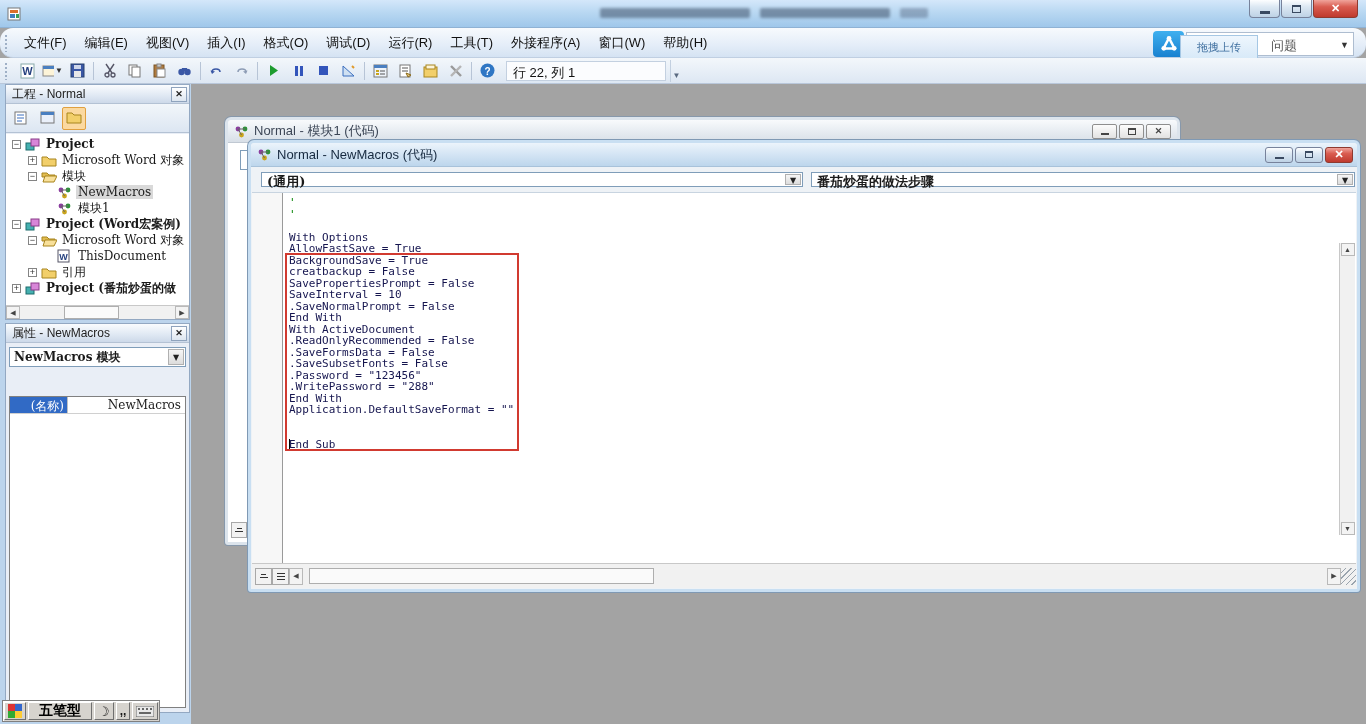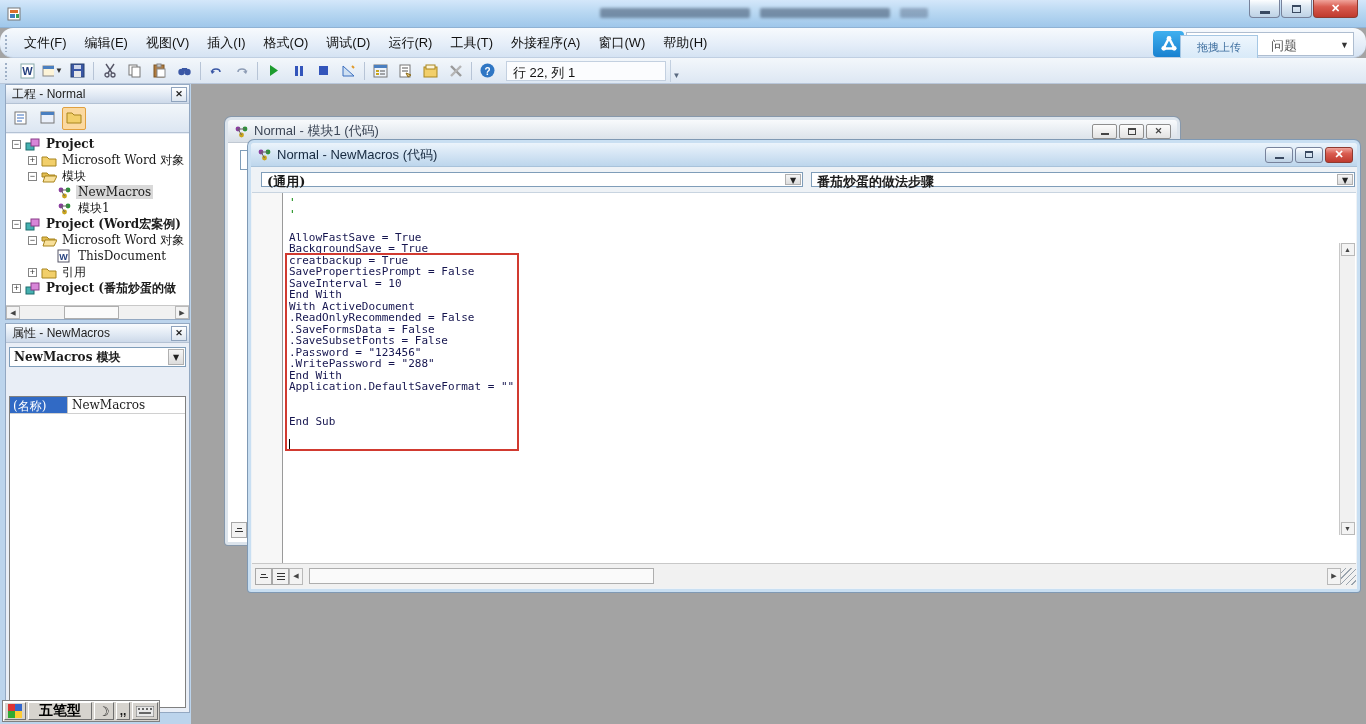--- a/index.html
+++ b/index.html
@@ -88,21 +88,21 @@
   .obj-combo{height:20px;margin:4px 3px 2px 3px;background:#fff;border:1px solid #7f9db9;
     position:relative;font-family:"DejaVu Serif",serif;font-weight:bold;font-size:12px;
     display:flex;align-items:center;padding-left:4px;text-align:right;}
   .obj-combo .arrow,.code-combo .arrow{position:absolute;right:1px;top:1px;bottom:1px;width:16px;
     background:linear-gradient(#f6f6f6,#dcdcdc);border:1px solid #b0b0b0;
     display:flex;align-items:center;justify-content:center;font-size:8px;color:#222;}
   .ptabs{display:flex;padding:3px 4px 0 4px;font-size:12px;}
   .ptab{padding:2px 7px 3px 7px;border:1px solid #9aa8ba;border-bottom:none;background:#fff;margin-right:2px;}
   .ptab.inactive{background:#dfe6ef;border-bottom:1px solid #9aa8ba;margin-top:2px;}
   .pgrid{position:absolute;left:3px;right:3px;top:72px;bottom:4px;background:#fff;border:1px solid #808080;
-    font-family:"DejaVu Serif",serif;font-size:12px;}
+    font-family:"DejaVu Serif",serif;font-size:12px;text-align:right;}
   .prow{height:17px;display:flex;border-bottom:1px solid #d0d0d0;}
   .prow .pname{width:58px;background:#316ac5;color:#fff;padding:1px 3px;border-right:1px solid #c0c0c0;}
   .prow .pval{flex:1;padding:1px 4px;}
   
   .mdi{position:absolute;left:191px;top:84px;right:0;bottom:0;background:#a3a3a3;}
   .mdi-window{position:absolute;border-radius:6px 6px 3px 3px;}
   .outer-window{left:34px;top:33px;width:955px;height:428px;background:#f4f4f4;
     border:3px solid #dce4ec;box-shadow:0 0 0 1px #8798ab;}
   .outer-title{height:23px;border-radius:4px 4px 0 0;display:flex;align-items:center;
     background:linear-gradient(#f8fafc,#e9eef3 45%,#d8dfe7);border-bottom:1px solid #c0c8d2;
@@ -594,25 +594,27 @@
         </span>
       </div>
       <div class="code-region">
         <div class="margin-strip"></div>
         <div class="code-text" id="code-lines">
           <div class="red-box"></div>
           <div class="caret"></div>
             <div class="cline comment">'</div>
             <div class="cline comment">'</div>
             <div class="cline code"></div>
+            <div class="cline code">With Options</div>
             <div class="cline code">AllowFastSave = True</div>
             <div class="cline code">BackgroundSave = True</div>
-            <div class="cline code">creatbackup = True</div>
+            <div class="cline code">creatbackup = False</div>
             <div class="cline code">SavePropertiesPrompt = False</div>
             <div class="cline code">SaveInterval = 10</div>
+            <div class="cline code">.SaveNormalPrompt = False</div>
             <div class="cline code">End With</div>
             <div class="cline code">With ActiveDocument</div>
             <div class="cline code">.ReadOnlyRecommended = False</div>
             <div class="cline code">.SaveFormsData = False</div>
             <div class="cline code">.SaveSubsetFonts = False</div>
             <div class="cline code">.Password = "123456"</div>
             <div class="cline code">.WritePassword = "288"</div>
             <div class="cline code">End With</div>
             <div class="cline code">Application.DefaultSaveFormat = ""</div>
             <div class="cline code"></div>

